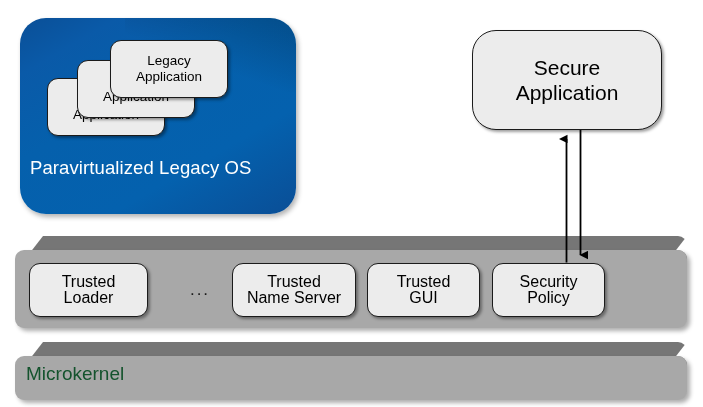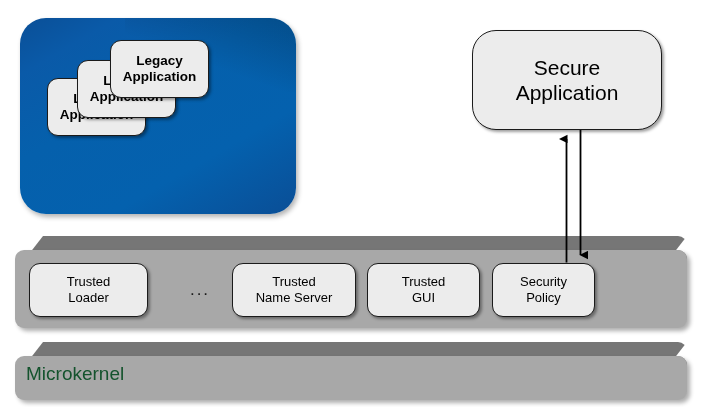--- a/index.html
+++ b/index.html
@@ -60,27 +60,27 @@
     border: 1.6px solid #1b1b1b;
     border-radius: 11px;
     display: flex;
     align-items: center;
     justify-content: center;
     text-align: center;
     color: #000000;
     box-shadow: 2px 2px 3px rgba(0,0,0,0.38);
   }
   .lbox .txt {
-    font-size: 13px;
+    font-size: 16px;
     line-height: 16px;
     white-space: pre-line;
   }
 
   
-  .app-stack .lbox { width: 99px; height: 58px; font-weight: bold; }
+  .app-stack .lbox { width: 118px; height: 58px; }
   .app-1 { left: 47px; top: 78px; z-index: 3; }
   .app-2 { left: 77px; top: 60px; z-index: 4; }
   .app-3 { left: 110px; top: 40px; z-index: 5; }
   .app-stack .lbox .txt { font-size: 13.5px; }
 
   
   .secure-app {
     left: 472px;
     top: 30px;
     width: 190px;
@@ -138,21 +138,21 @@
     line-height: 23px;
     color: #14532d;
     white-space: nowrap;
   }
 
   
   .svc { height: 54px; top: 263px; }
   #svc-loader      { left: 29px;  width: 119px; }
   #svc-nameserver  { left: 232px; width: 124px; }
   #svc-gui         { left: 367px; width: 113px; }
-  #svc-policy      { left: 492px; width: 103px; }
+  #svc-policy      { left: 492px; width: 113px; }
 
   .ellipsis {
     position: absolute;
     left: 180px;
     top: 281px;
     width: 40px;
     height: 18px;
     color: #1a1a1a;
     font-size: 17px;
     line-height: 18px;
@@ -186,20 +186,21 @@
     <div class="lbox app-2">
       <span class="txt">Legacy
 Application</span>
     </div>
     <div class="lbox app-3">
       <span class="txt">Legacy
 Application</span>
     </div>
   </div>
 
+  <div class="vm-label">Paravirtualized Legacy OS</div>
 
   <div class="lbox secure-app">
     <span class="txt">Secure
 Application</span>
   </div>
 
   <div class="slab" id="services-slab">
     <div class="topface"></div>
     <div class="sideface"></div>
     <div class="face"></div>

